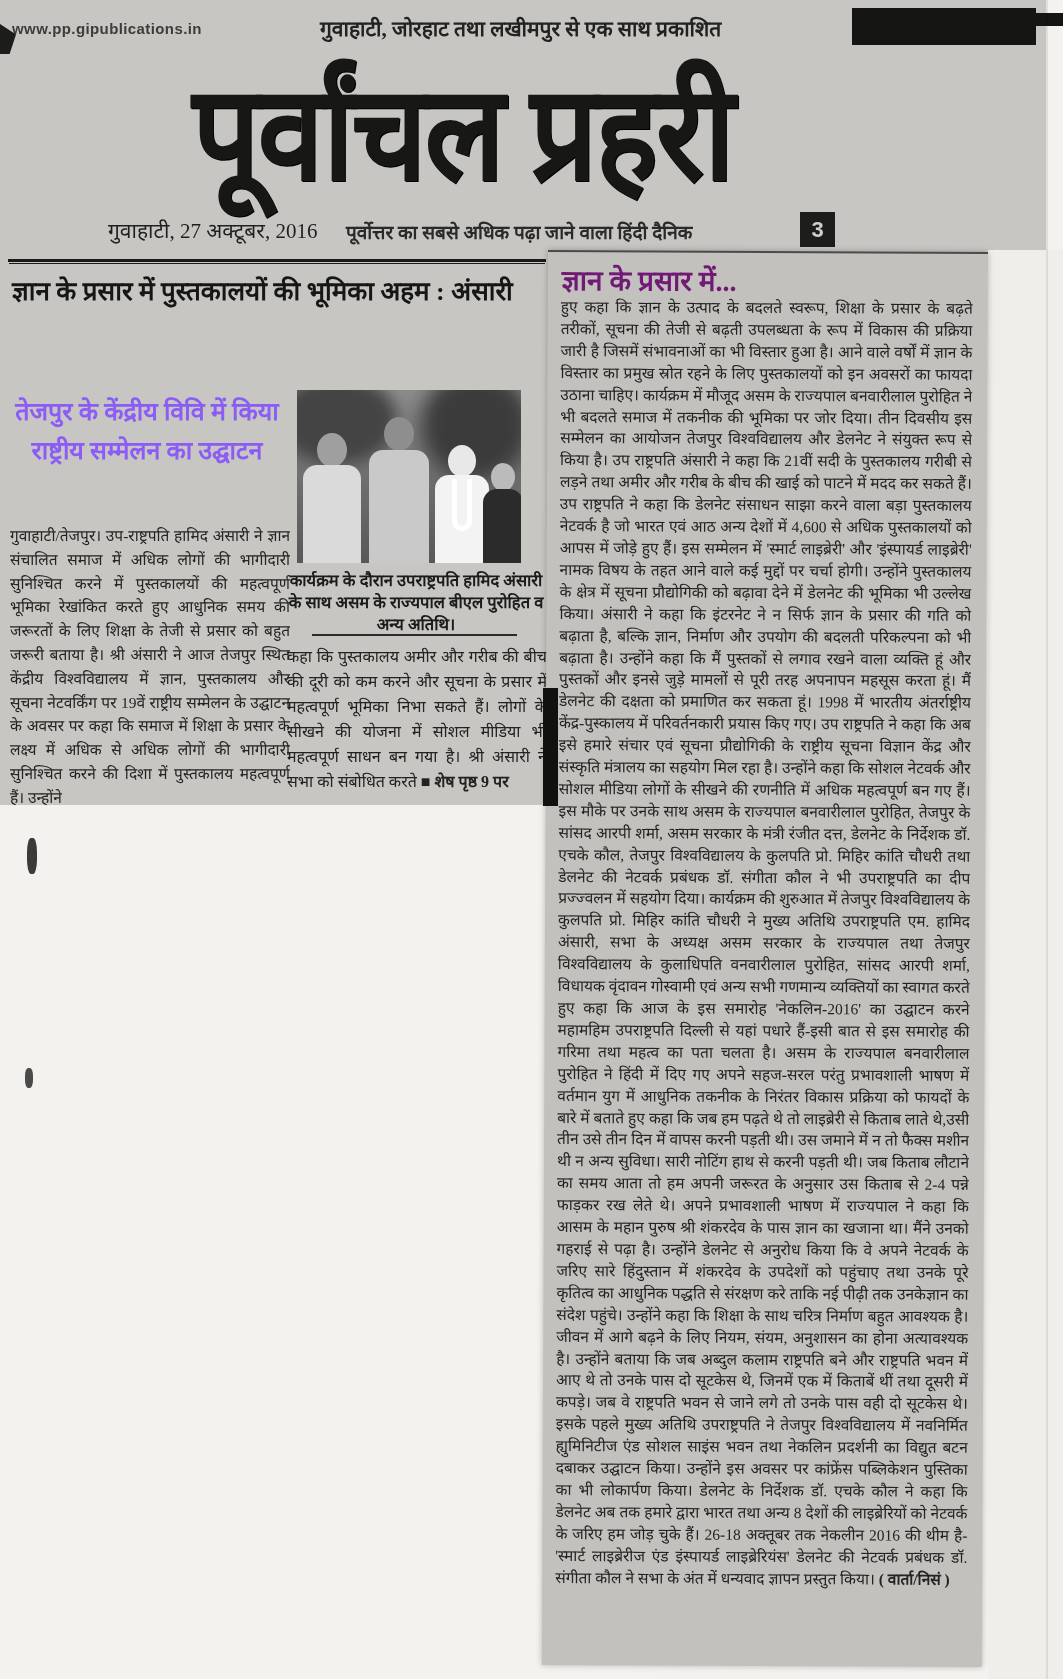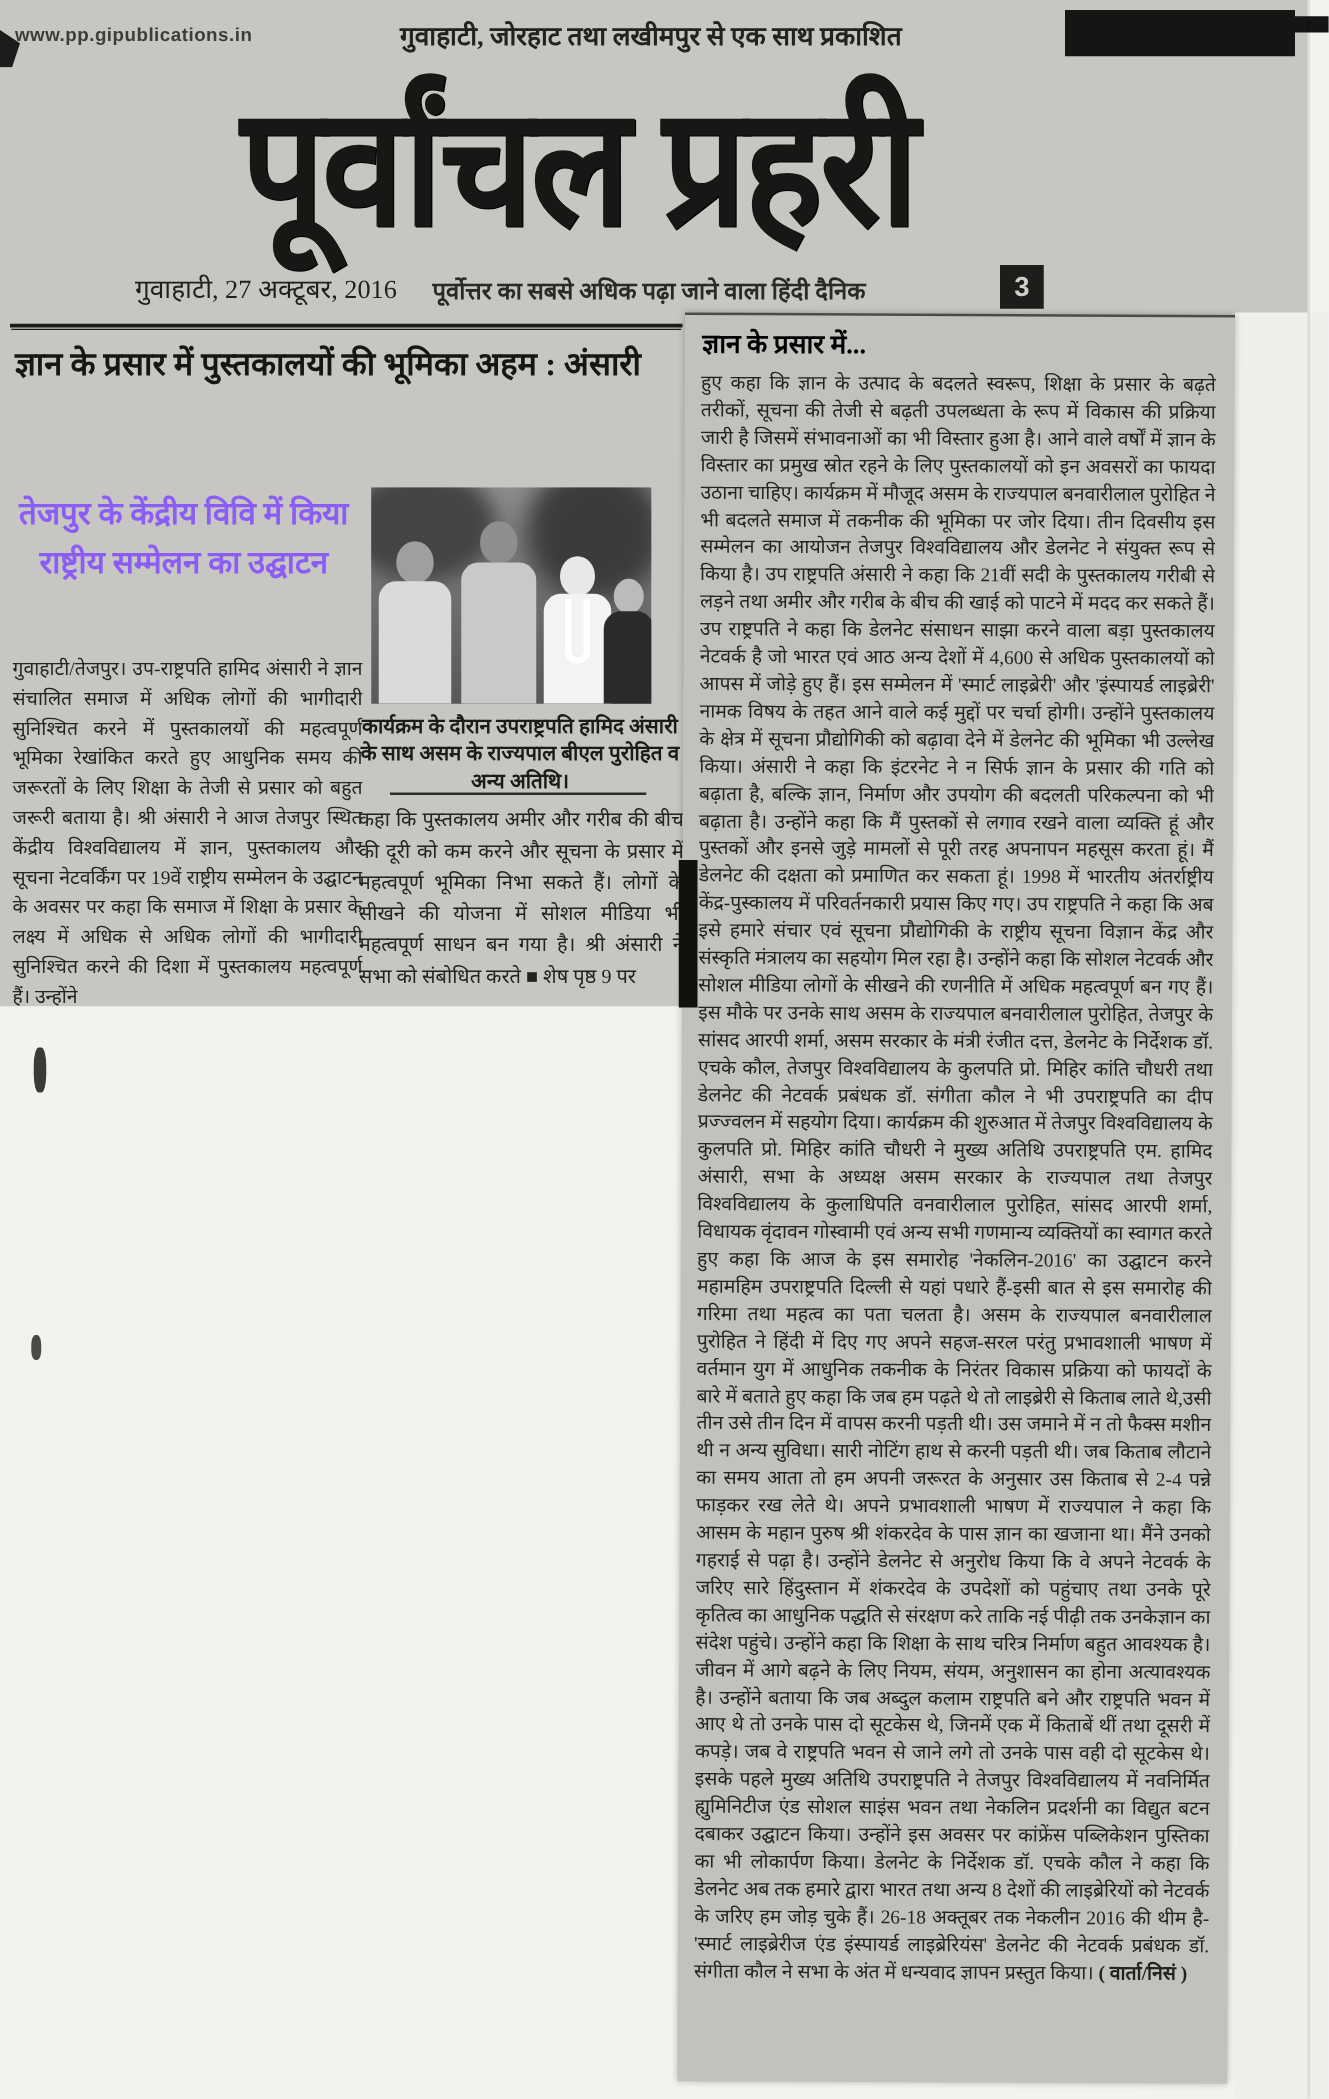--- a/index.html
+++ b/index.html
@@ -71,24 +71,24 @@
   .p4 .body { top:26px; background:#2f2f2d; }
 
   .caption { position:absolute; left:286px; top:570px; width:260px; font-size:16.5px; font-weight:bold;
              text-align:center; line-height:1.32; color:#1b1b19; z-index:2; }
   .caption-rule { position:absolute; left:312px; top:634px; width:205px; border-top:2px solid #2a2a28; z-index:2; }
 
   .col1 { position:absolute; left:10px; top:508px; width:280px; height:288px; font-size:15.5px;
           line-height:23.8px; text-align:justify; color:#242422; z-index:2; overflow:hidden;margin-top:16px; }
   .col2 { position:absolute; left:287px; top:644px; width:260px; height:152px; font-size:16px;
           line-height:25px; text-align:justify; color:#222220; z-index:2; overflow:hidden; }
-  .contnote { font-weight:normal; white-space:nowrap; }
+  .contnote { font-weight:bold; white-space:nowrap; }
 
   
-  .cont-header { position:absolute; left:14px; top:8px; font-size:21px; font-weight:bold; color:#000000; }
+  .cont-header { position:absolute; left:14px; top:8px; font-size:28px; font-weight:bold; color:#701a75; }
   .cont-body   { position:absolute; left:13px; top:44px; width:412px; height:1358px; font-size:15.5px;
                  line-height:21.9px; text-align:justify; color:#232321; overflow:hidden; }
   .credit { font-weight:bold;margin-top:28px; }
 
   
   .corner-mark { position:absolute; left:0; top:24px; width:16px; height:30px; background:#1c1c1a;
                  clip-path:polygon(0 0,100% 35%,60% 100%,0 100%); }
   .edge-bar   { position:absolute; left:543px; top:688px; width:15px; height:118px; background:#111110; z-index:6; }
   .ink-mark1  { position:absolute; left:27px; top:838px; width:10px; height:36px; background:#3a3a38; border-radius:40%; }
   .ink-mark2  { position:absolute; left:25px; top:1068px; width:8px; height:20px; background:#4a4a48; border-radius:40%; }

